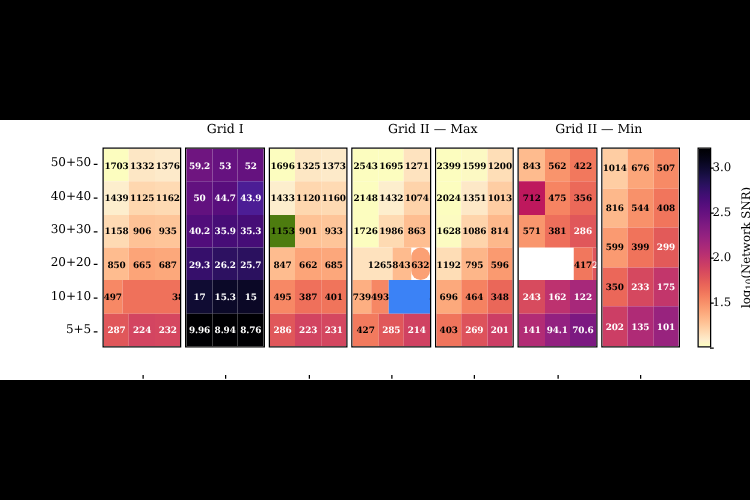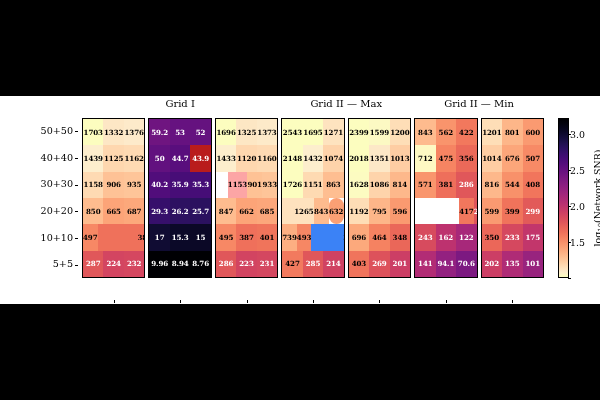--- a/index.html
+++ b/index.html
@@ -190,21 +190,21 @@
       <div class="xtickmark" style="left: 31.7143px;"></div>
       <div class="panel" style="left: 66.4286px; width: 63.4286px;">
         <div class="hrow">
           <div class="cell" style="background: rgb(111, 21, 128); color: rgb(255, 255, 255);">59.2</div>
           <div class="cell" style="background: rgb(102, 18, 128); color: rgb(255, 255, 255);">53</div>
           <div class="cell" style="background: rgb(101, 18, 127); color: rgb(255, 255, 255);">52</div>
         </div>
         <div class="hrow">
           <div class="cell" style="background: rgb(98, 17, 127); color: rgb(255, 255, 255);">50</div>
           <div class="cell" style="background: rgb(89, 14, 125); color: rgb(255, 255, 255);">44.7</div>
-          <div class="cell" style="background: #b91c1c; color: rgb(255, 255, 255);">43.9</div>
+          <div class="cell" style="background: #4c1d95; color: rgb(255, 255, 255);">43.9</div>
         </div>
         <div class="hrow">
           <div class="cell" style="background: rgb(81, 13, 123); color: rgb(255, 255, 255);">40.2</div>
           <div class="cell" style="background: rgb(71, 13, 119); color: rgb(255, 255, 255);">35.9</div>
           <div class="cell" style="background: rgb(70, 13, 119); color: rgb(255, 255, 255);">35.3</div>
         </div>
         <div class="hrow">
           <div class="cell" style="background: rgb(54, 15, 107); color: rgb(255, 255, 255);">29.3</div>
           <div class="cell" style="background: rgb(45, 17, 97); color: rgb(255, 255, 255);">26.2</div>
           <div class="cell" style="background: rgb(43, 17, 95); color: rgb(255, 255, 255);">25.7</div>
@@ -227,21 +227,21 @@
           <div class="cell" style="background: rgb(252, 253, 191); color: rgb(0, 0, 0);">1696</div>
           <div class="cell" style="background: rgb(253, 231, 196); color: rgb(0, 0, 0);">1325</div>
           <div class="cell" style="background: rgb(253, 234, 201); color: rgb(0, 0, 0);">1373</div>
         </div>
         <div class="hrow">
           <div class="cell" style="background: rgb(253, 238, 205); color: rgb(0, 0, 0);">1433</div>
           <div class="cell" style="background: rgb(254, 215, 175); color: rgb(0, 0, 0);">1120</div>
           <div class="cell" style="background: rgb(254, 218, 179); color: rgb(0, 0, 0);">1160</div>
         </div>
         <div class="hrow">
-          <div class="cell" style="background: #fca5a5; color: rgb(0, 0, 0); margin-left: 12px;">1153</div>
+          <div class="cell" style="background: #4d7c0f; color: rgb(0, 0, 0);">1153</div>
           <div class="cell" style="background: rgb(254, 194, 149); color: rgb(0, 0, 0);">901</div>
           <div class="cell" style="background: rgb(254, 197, 153); color: rgb(0, 0, 0);">933</div>
         </div>
         <div class="hrow">
           <div class="cell" style="background: rgb(254, 188, 143); color: rgb(0, 0, 0);">847</div>
           <div class="cell" style="background: rgb(252, 164, 120); color: rgb(0, 0, 0);">662</div>
           <div class="cell" style="background: rgb(252, 167, 123); color: rgb(0, 0, 0);">685</div>
         </div>
         <div class="hrow">
           <div class="cell" style="background: rgb(247, 136, 101); color: rgb(0, 0, 0);">495</div>
@@ -262,21 +262,21 @@
           <div class="cell" style="background: rgb(252, 253, 191); color: rgb(0, 0, 0);">1695</div>
           <div class="cell" style="background: rgb(254, 227, 191); color: rgb(0, 0, 0);">1271</div>
         </div>
         <div class="hrow">
           <div class="cell" style="background: rgb(252, 253, 191); color: rgb(0, 0, 0);">2148</div>
           <div class="cell" style="background: rgb(253, 238, 205); color: rgb(0, 0, 0);">1432</div>
           <div class="cell" style="background: rgb(254, 211, 170); color: rgb(0, 0, 0);">1074</div>
         </div>
         <div class="hrow">
           <div class="cell" style="background: rgb(252, 253, 191); color: rgb(0, 0, 0);">1726</div>
-          <div class="cell" style="background: rgb(254, 218, 178); color: rgb(0, 0, 0);">1151</div>
+          <div class="cell" style="background: rgb(254, 218, 178); color: rgb(0, 0, 0);">1986</div>
           <div class="cell" style="background: rgb(254, 190, 145); color: rgb(0, 0, 0);">863</div>
         </div>
         <div class="hrow">
           <div class="cell" style="background: rgb(254, 226, 190); color: rgb(0, 0, 0); padding-left: 12px;">1265</div>
           <div class="cell" style="background: rgb(254, 187, 142); color: rgb(0, 0, 0);">843</div>
           <div class="cell" style="background: rgb(251, 160, 116); color: rgb(0, 0, 0); border-radius: 10px;">632</div>
         </div>
         <div class="hrow">
           <div class="cell" style="background: rgb(253, 175, 130); color: rgb(0, 0, 0);">739</div>
           <div class="cell" style="background: rgb(246, 135, 100); color: rgb(0, 0, 0);">493</div>
@@ -290,21 +290,21 @@
       </div>
       <div class="xtick" style="left: 199.286px; width: 63.4286px;">HLVKIEC</div>
       <div class="xtickmark" style="left: 231px;"></div>
       <div class="panel" style="left: 265.714px; width: 63.4286px;">
         <div class="hrow">
           <div class="cell" style="background: rgb(252, 253, 191); color: rgb(0, 0, 0);">2399</div>
           <div class="cell" style="background: rgb(252, 249, 195); color: rgb(0, 0, 0);">1599</div>
           <div class="cell" style="background: rgb(254, 222, 183); color: rgb(0, 0, 0);">1200</div>
         </div>
         <div class="hrow">
-          <div class="cell" style="background: rgb(252, 253, 191); color: rgb(0, 0, 0);">2018</div>
+          <div class="cell" style="background: rgb(252, 253, 191); color: rgb(0, 0, 0);">2024</div>
           <div class="cell" style="background: rgb(253, 232, 199); color: rgb(0, 0, 0);">1351</div>
           <div class="cell" style="background: rgb(254, 205, 163); color: rgb(0, 0, 0);">1013</div>
         </div>
         <div class="hrow">
           <div class="cell" style="background: rgb(252, 251, 193); color: rgb(0, 0, 0);">1628</div>
           <div class="cell" style="background: rgb(254, 212, 171); color: rgb(0, 0, 0);">1086</div>
           <div class="cell" style="background: rgb(253, 184, 139); color: rgb(0, 0, 0);">814</div>
         </div>
         <div class="hrow">
           <div class="cell" style="background: rgb(254, 221, 182); color: rgb(0, 0, 0);">1192</div>
@@ -324,21 +324,21 @@
       </div>
       <div class="xtick" style="left: 265.714px; width: 63.4286px;">EC</div>
       <div class="xtickmark" style="left: 297.429px;"></div>
       <div class="panel" style="left: 332.143px; width: 63.4286px;">
         <div class="hrow">
           <div class="cell" style="background: rgb(254, 187, 142); color: rgb(0, 0, 0);">843</div>
           <div class="cell" style="background: rgb(249, 148, 108); color: rgb(0, 0, 0);">562</div>
           <div class="cell" style="background: rgb(242, 120, 93); color: rgb(0, 0, 0);">422</div>
         </div>
         <div class="hrow">
-          <div class="cell" style="background: #fef9c3; color: rgb(0, 0, 0);">712</div>
+          <div class="cell" style="background: #be185d; color: rgb(0, 0, 0);">712</div>
           <div class="cell" style="background: rgb(246, 132, 98); color: rgb(0, 0, 0);">475</div>
           <div class="cell" style="background: rgb(235, 105, 89); color: rgb(0, 0, 0);">356</div>
         </div>
         <div class="hrow">
           <div class="cell" style="background: rgb(249, 150, 109); color: rgb(0, 0, 0);">571</div>
           <div class="cell" style="background: rgb(238, 111, 91); color: rgb(0, 0, 0);">381</div>
           <div class="cell" style="background: rgb(224, 87, 90); color: rgb(255, 255, 255);">286</div>
         </div>
         <div class="hrow">
           <div class="cell" style="background: rgb(241, 119, 93); color: rgb(0, 0, 0); margin-left: 44px;">417</div>
@@ -352,25 +352,20 @@
         </div>
         <div class="hrow">
           <div class="cell" style="background: rgb(178, 44, 117); color: rgb(255, 255, 255);">141</div>
           <div class="cell" style="background: rgb(147, 33, 128); color: rgb(255, 255, 255);">94.1</div>
           <div class="cell" style="background: rgb(124, 25, 129); color: rgb(255, 255, 255);">70.6</div>
         </div>
       </div>
       <div class="xtick" style="left: 332.143px; width: 63.4286px;">HLVKIEC</div>
       <div class="xtickmark" style="left: 363.857px;"></div>
       <div class="panel" style="left: 398.571px; width: 63.4286px;">
-        <div class="hrow">
-          <div class="cell" style="background: rgb(254, 222, 183); color: rgb(0, 0, 0);">1201</div>
-          <div class="cell" style="background: rgb(253, 182, 137); color: rgb(0, 0, 0);">801</div>
-          <div class="cell" style="background: rgb(250, 154, 113); color: rgb(0, 0, 0);">600</div>
-        </div>
         <div class="hrow">
           <div class="cell" style="background: rgb(254, 205, 163); color: rgb(0, 0, 0);">1014</div>
           <div class="cell" style="background: rgb(252, 166, 122); color: rgb(0, 0, 0);">676</div>
           <div class="cell" style="background: rgb(247, 138, 102); color: rgb(0, 0, 0);">507</div>
         </div>
         <div class="hrow">
           <div class="cell" style="background: rgb(253, 184, 139); color: rgb(0, 0, 0);">816</div>
           <div class="cell" style="background: rgb(248, 145, 106); color: rgb(0, 0, 0);">544</div>
           <div class="cell" style="background: rgb(241, 117, 92); color: rgb(0, 0, 0);">408</div>
         </div>

